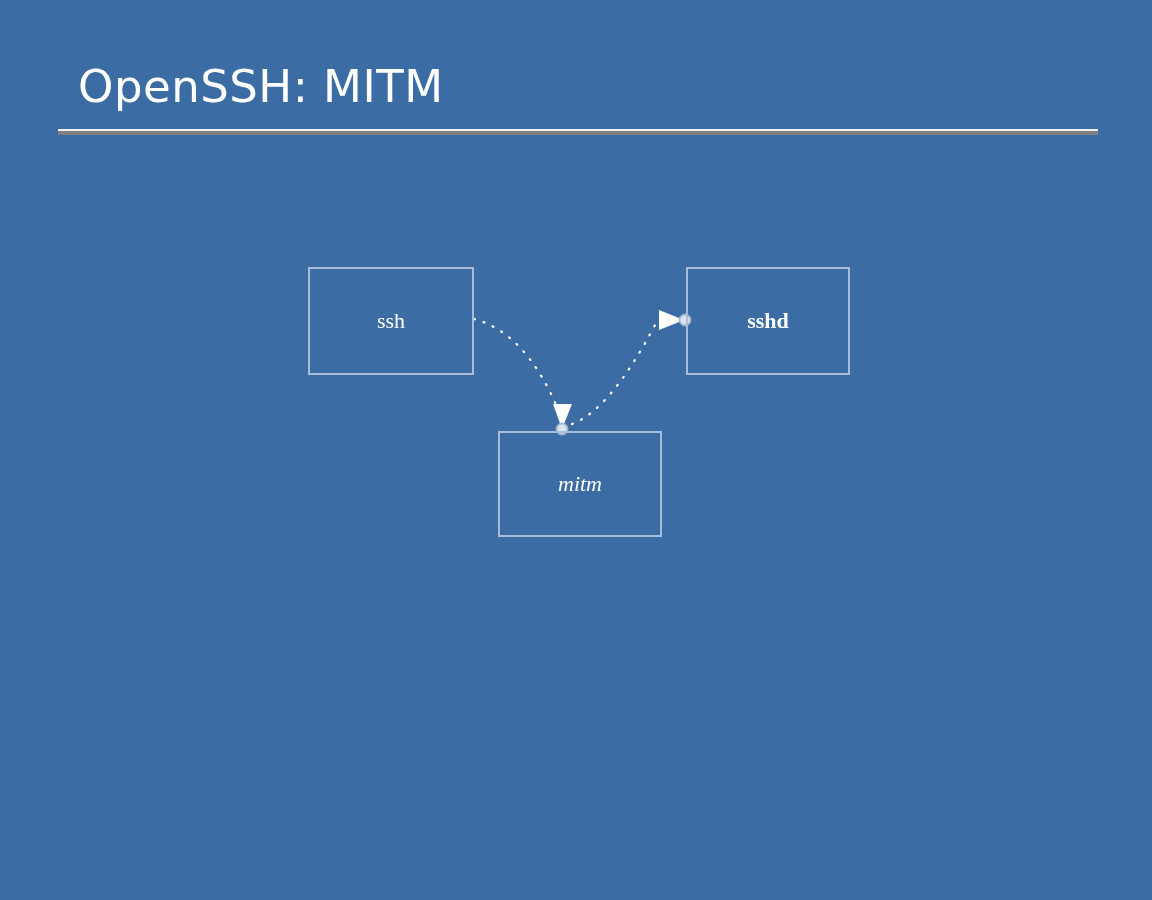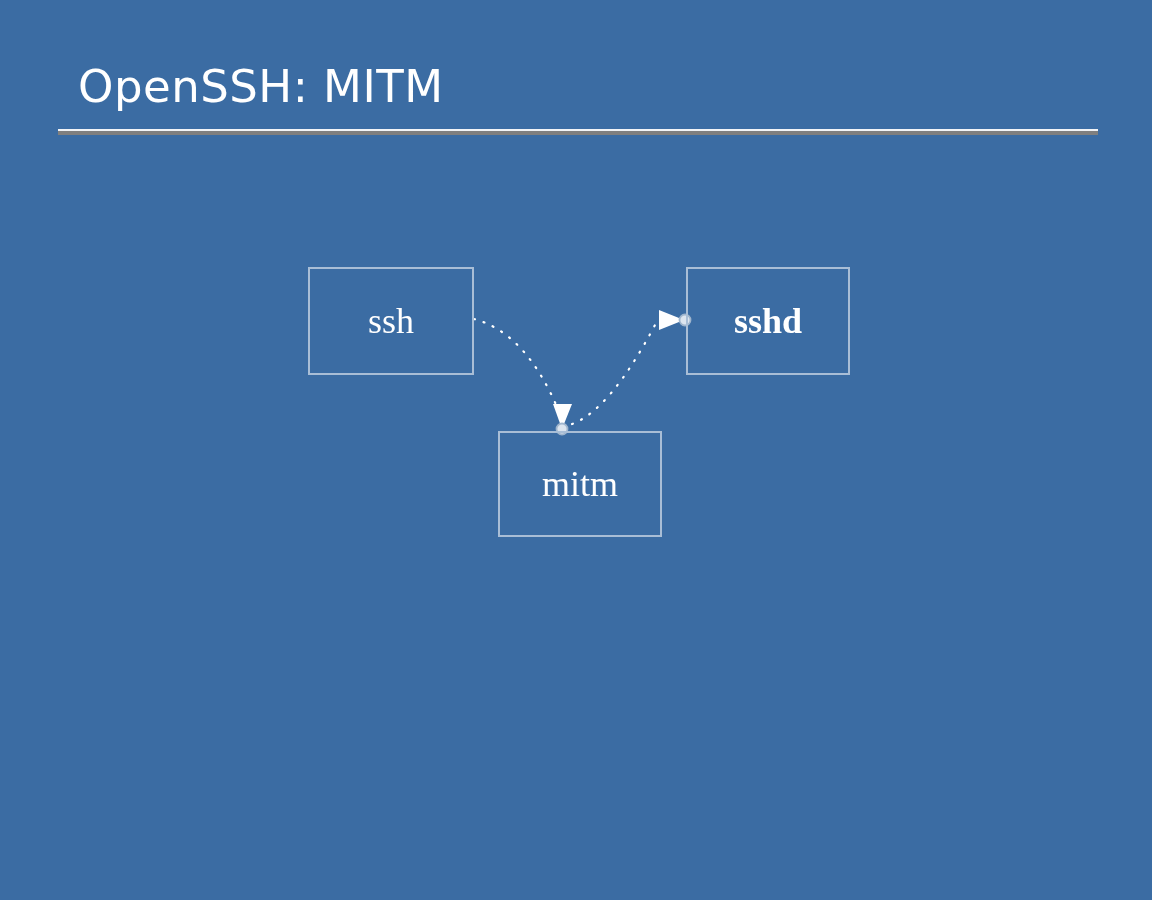--- a/index.html
+++ b/index.html
@@ -77,28 +77,28 @@
     position: absolute;
     box-sizing: border-box;
     border: 2px solid #A9BED6;
     background: transparent;
     display: flex;
     align-items: center;
     justify-content: center;
   }
   .node-label {
     font-family: "Liberation Serif", "DejaVu Serif", serif;
-    font-size: 36px;
+    font-size: 22px;
     line-height: 30px;
     color: #FFFFFF;
     white-space: nowrap;
   }
   #node-ssh  { left: 308px; top: 267px; width: 166px; height: 108px; }
   #node-sshd { left: 686px; top: 267px; width: 164px; height: 108px; font-weight: bold; }
-  #node-mitm { left: 498px; top: 431px; width: 164px; height: 106px; }
+  #node-mitm { left: 498px; top: 431px; width: 164px; height: 106px; font-style: italic; }
 
   #edge-layer {
     position: absolute;
     left: 0;
     top: 0;
     width: 1152px;
     height: 900px;
     pointer-events: none;
   }
 </style>

